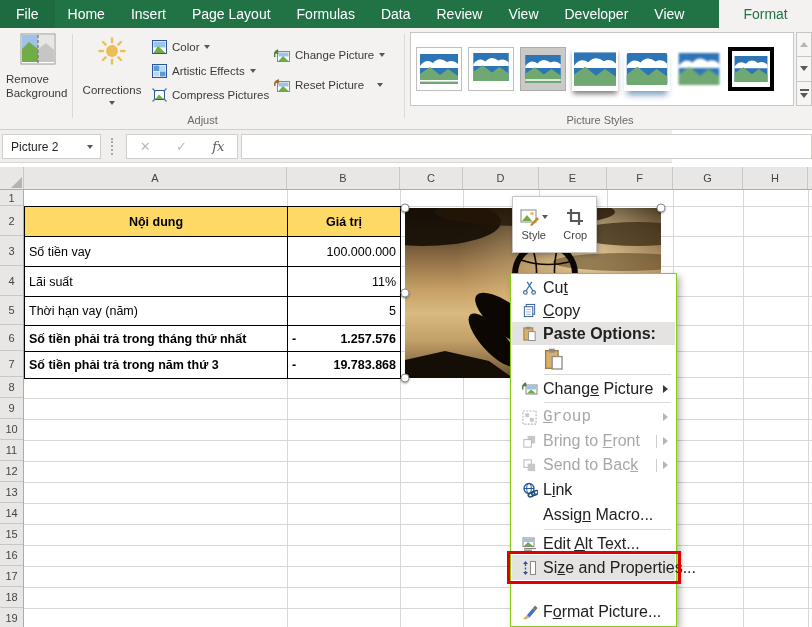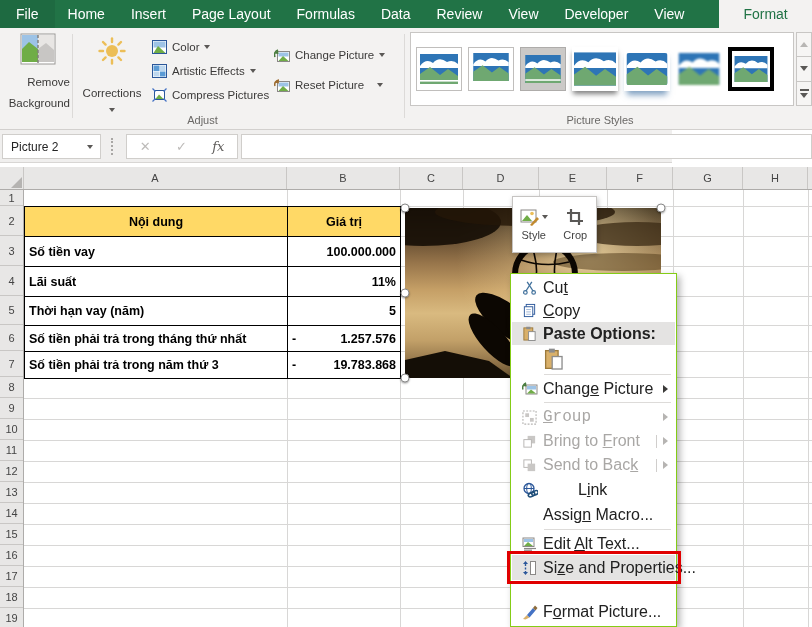--- a/index.html
+++ b/index.html
@@ -12,21 +12,21 @@
   .tab { display:flex; align-items:center; padding:0 13px; cursor:default; }
   .tab-file { padding:0 16px; background:#1e6a41; }
   .tab-format { background:#f3f2f1; color:#217346; padding:0 24px; margin-left:22px; }
   .tellme { display:flex; align-items:center; gap:8px; padding-left:14px; overflow:hidden; }
 
   
   .ribbon { position:absolute; left:0; top:28px; width:812px; height:102px; background:#f3f2f1;
             border-bottom:1px solid #d2d0ce; font-size:11.5px; color:#3b3a39; }
   .vsep { position:absolute; top:6px; height:84px; width:1px; background:#dcdad8; }
   .grouplabel { position:absolute; bottom:3px; font-size:11px; color:#6a6866; text-align:center; }
-  .bigbtn { position:absolute; display:flex; flex-direction:column; align-items:center; text-align:right; line-height:21px; }
+  .bigbtn { position:absolute; display:flex; flex-direction:column; align-items:center; text-align:left; line-height:14px; }
   .sbtn { position:absolute; display:flex; align-items:center; gap:5px; height:20px; }
   .caret-down { width:0; height:0; border-left:3.5px solid transparent; border-right:3.5px solid transparent; border-top:4px solid #5a5856; display:inline-block; }
   .gallery { position:absolute; left:410px; top:4px; width:384px; height:74px; background:#fff;
              border:1px solid #c8c6c4; display:flex; align-items:center; gap:6px; padding:0 5px; }
   .thumb { width:46px; height:44px; display:flex; align-items:center; justify-content:center; background:#fff; }
   .fr1 { border:1px solid #c0bebc; padding:3px; }
   .fr2 { border:1px solid #c0bebc; padding:3px 3px 7px 3px; }
   .fr3 { background:#cbc9c7; border:1px solid #aeacaa; padding:4px; }
   .fr4 { box-shadow:0 4px 5px -1px rgba(0,0,0,.5); }
   .fr5 { box-shadow:0 7px 6px -3px rgba(62,110,160,.65); }
@@ -60,21 +60,21 @@
   .corner .ctri { position:absolute; right:1px; bottom:1px; width:0; height:0;
                   border-left:11px solid transparent; border-bottom:11px solid #b5b3b1; }
   .rowhdrs { position:absolute; left:0; top:190px; width:24px; background:#e8e7e6; border-right:1px solid #aeacaa;
              font-size:11px; color:#444; }
   .rh { border-bottom:1px solid #c9c7c5; display:flex; align-items:center; justify-content:center; }
   .vl { position:absolute; top:190px; bottom:0; width:1px; background:#d8d7d6; }
   .hl { position:absolute; left:24px; right:0; height:1px; background:#d8d7d6; }
 
   
   .tbl { position:absolute; left:24px; top:206px; width:377px; border:1px solid #000; font-size:12.5px; color:#000; }
-  .trow { display:flex; border-bottom:1px solid #000; background:#fff;font-weight:bold; }
+  .trow { display:flex; border-bottom:1px solid #000; background:#fff; }
   .trow:last-child { border-bottom:none; }
   .tc-a { width:263px; border-right:1px solid #000; display:flex; align-items:center; padding-left:4px; }
   .tc-b { width:112px; display:flex; align-items:center; justify-content:flex-end; padding:0 4px; }
   .thead { background:#FFD966; font-weight:bold; }
   .thead .tc-a, .thead .tc-b { justify-content:center; padding:0; }
   .bold { font-weight:bold; }
   .tc-b.acc { justify-content:space-between; }
 
   
   .pic { position:absolute; left:405px; top:208px; width:256px; height:170px; overflow:hidden;
@@ -566,21 +566,21 @@
           <svg width="15" height="15" viewBox="0 0 16 16">
         <rect x="2" y="2" width="8" height="8" fill="#fff" stroke="#b6b4b2"></rect>
         <rect x="6" y="6" width="8" height="8" fill="#c9c7c5"></rect>
       </svg>
         </span>
       <span class="lbl"><span>Send to Bac</span><span class="u">k</span><span></span></span>
       <span class="sub-bar"></span>
       <span class="sub-arrow"></span>
     </div>
 
-    <div class="mi" style="height:25px;gap:35px;">
+    <div class="mi" style="height:25px;">
       <span class="ic">
           <svg width="16" height="16" viewBox="0 0 16 16">
         <circle cx="7" cy="6.5" r="5" fill="none" stroke="#2b579a" stroke-width="1.3"></circle>
         <ellipse cx="7" cy="6.5" rx="2.3" ry="5" fill="none" stroke="#2b579a" stroke-width="1"></ellipse>
         <line x1="2" y1="6.5" x2="12" y2="6.5" stroke="#2b579a" stroke-width="1"></line>
         <ellipse cx="9.5" cy="12.5" rx="3.4" ry="2" fill="none" stroke="#1f4e79" stroke-width="1.6" transform="rotate(-25 9.5 12.5)"></ellipse>
         <ellipse cx="13" cy="11" rx="3.4" ry="2" fill="none" stroke="#1f4e79" stroke-width="1.6" transform="rotate(-25 13 11)"></ellipse>
       </svg>
         </span>
       <span class="lbl"><span>L</span><span class="u">i</span><span>nk</span></span>

